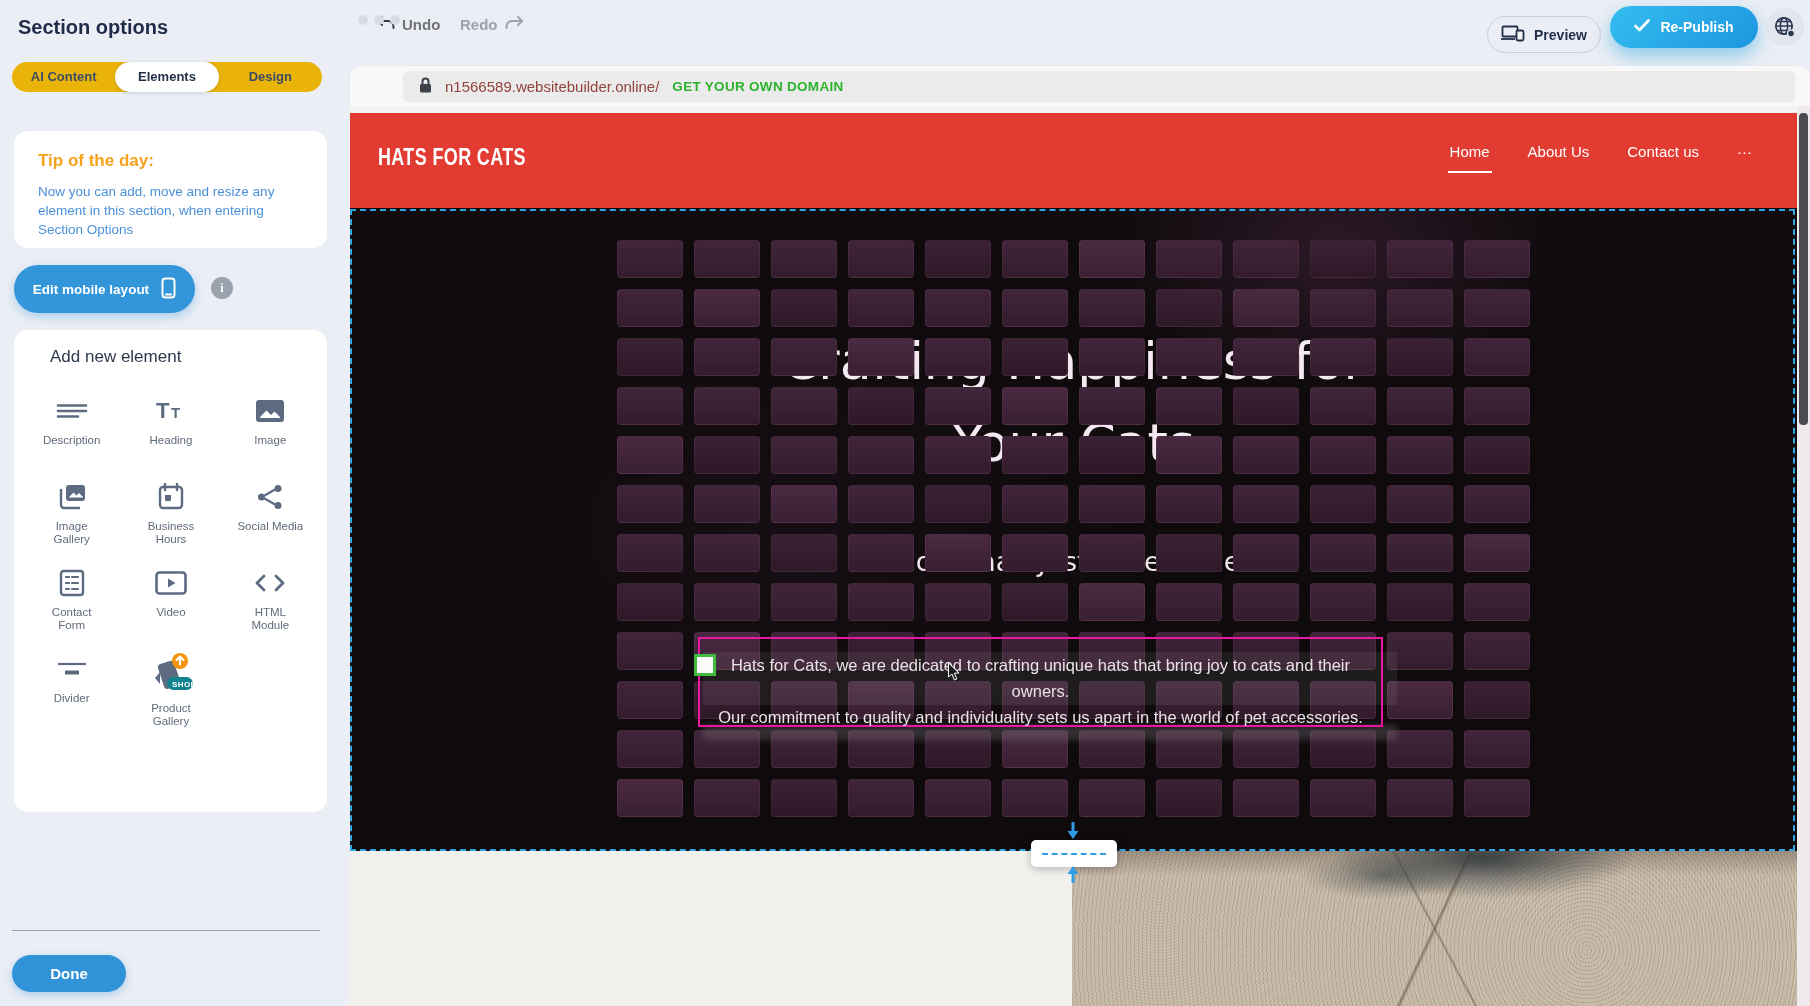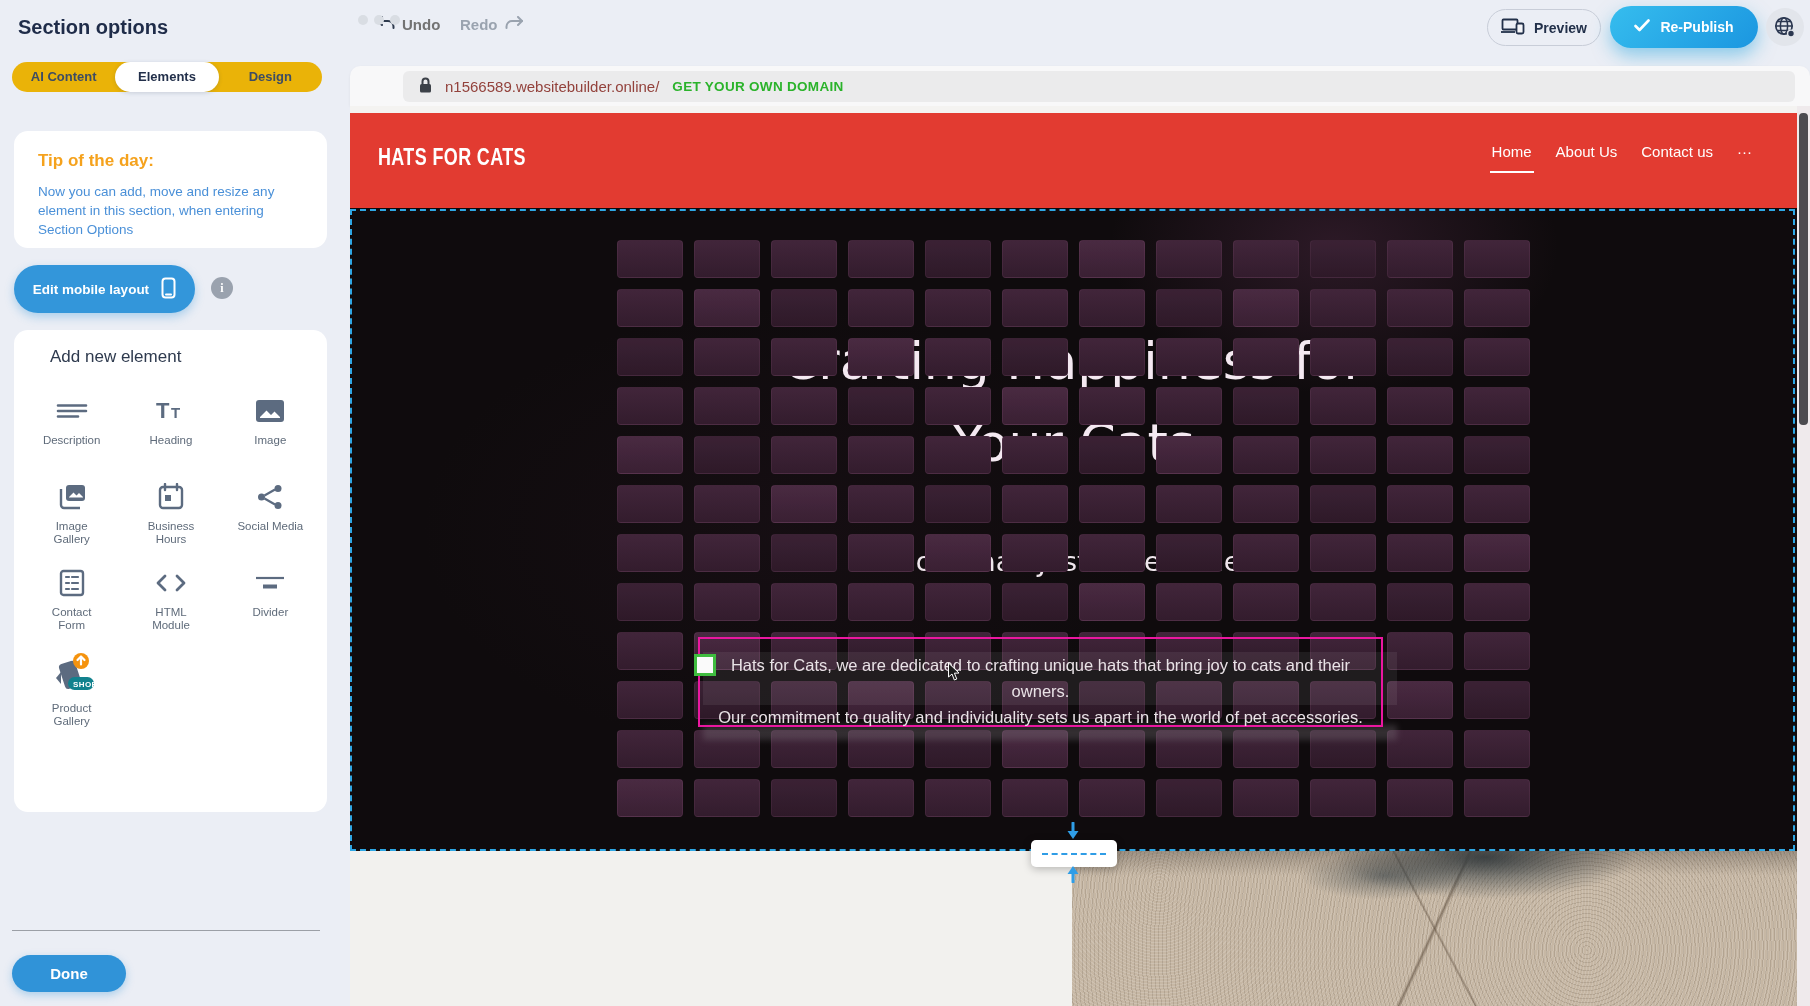--- a/index.html
+++ b/index.html
@@ -7,21 +7,21 @@
          background:#ebeef5;font-family:"Liberation Sans",sans-serif;
          -webkit-font-smoothing:antialiased;}
   .abs{position:absolute;}
 
   
   .panel-title{left:18px;top:16px;font-size:20px;font-weight:700;color:#1f2c49;}
   .undo-btn,.redo-btn{top:14px;display:flex;align-items:center;gap:7px;font-size:15px;
         font-weight:700;cursor:pointer;background:none;border:none;padding:2px 4px;}
   .undo-btn{left:372px;color:#737373;justify-content:flex-end;}
   .redo-btn{left:456px;color:#9aa3af;font-weight:600;}
-  .preview-btn{left:1487px;top:9px;width:114px;height:37px;border-radius:19px;
+  .preview-btn{left:1487px;top:16px;width:114px;height:37px;border-radius:19px;
         border:1.5px solid #c8cdd8;background:transparent;display:flex;align-items:center;
         justify-content:center;gap:9px;font-size:14px;font-weight:700;color:#22304a;cursor:pointer;}
   .republish-btn{left:1610px;top:6px;width:148px;height:42px;border-radius:21px;border:none;
         background:linear-gradient(135deg,#36bdee 0%,#1b96e0 100%);
         box-shadow:0 8px 18px rgba(46,167,224,.5);display:flex;align-items:center;justify-content:center;
         gap:10px;font-size:14px;font-weight:700;color:#fff;cursor:pointer;}
   .globe-btn{left:1766px;top:8px;width:38px;height:38px;border-radius:50%;background:#e2e5eb;
         border:none;display:flex;align-items:center;justify-content:center;cursor:pointer;}
 
   
@@ -59,21 +59,21 @@
   .url-pill{left:403px;top:71px;width:1392px;height:31px;background:#ebebec;border-radius:6px;
         display:flex;align-items:center;padding-left:16px;box-sizing:border-box;gap:13px;}
   .url-text{font-size:15px;color:#93423c;}
   .domain-link{font-size:13.5px;font-weight:700;color:#2bb32b;letter-spacing:.3px;cursor:pointer;text-decoration:none;}
 
   
   .preview{left:350px;top:106px;width:1447px;height:900px;background:#f4f3f1;overflow:hidden;}
   .site-header{position:absolute;left:0;top:7px;width:100%;height:95px;background:#e23b31;}
   .site-logo{position:absolute;left:28px;top:31px;color:#fff;font-size:23px;font-weight:700;
         letter-spacing:.5px;transform:scaleX(.78);transform-origin:left center;white-space:nowrap;cursor:pointer;}
-  .site-nav{position:absolute;right:45px;top:30px;display:flex;gap:24px;align-items:center;}
+  .site-nav{position:absolute;right:45px;top:30px;display:flex;gap:38px;align-items:center;}
   .nav-item{position:relative;color:#fff;font-size:15px;cursor:pointer;white-space:nowrap;}
   .nav-item.active::after{content:"";position:absolute;left:-2px;right:-2px;bottom:-13px;height:2.5px;background:#fff;}
   .hero{position:absolute;left:0;top:102px;width:100%;height:643px;overflow:hidden;
         background:radial-gradient(ellipse 320px 210px at 68% 6%,rgba(120,62,104,.28),transparent 70%),
                    radial-gradient(ellipse 520px 320px at 30% 50%,rgba(62,32,52,.14),transparent 70%),#0f0b0d;}
   .hero-grid{position:absolute;left:267px;top:32px;display:grid;grid-template-columns:repeat(12,66px);
         grid-auto-rows:38px;column-gap:11px;row-gap:11px;z-index:1;}
   .tile{background:linear-gradient(180deg,#41253a,#331c2d);border:1px solid rgba(140,85,125,.16);
         border-radius:4px;box-sizing:border-box;}
   .tile:nth-child(7n){filter:brightness(1.13);}
@@ -271,20 +271,29 @@
     <div class="el-cell narrow">
       <span class="el-icon">
         <svg width="26" height="28" viewBox="0 0 26 28">
             <rect x="2" y="2" width="22" height="24" rx="2.5" fill="none" stroke="#5c6b80" stroke-width="2.4"></rect>
             <path d="M7 8 h3 M13 8 h6 M7 14 h3 M13 14 h6 M7 20 h3 M13 20 h6" stroke="#5c6b80" stroke-width="2.2" stroke-linecap="round"></path>
           </svg>
       </span>
       <span class="el-label">Contact Form</span>
     </div>
 
+    <div class="el-cell">
+      <span class="el-icon">
+        <svg width="32" height="24" viewBox="0 0 32 24">
+            <rect x="1.5" y="1.5" width="29" height="21" rx="3" fill="none" stroke="#5c6b80" stroke-width="2.6"></rect>
+            <path d="M13 7.5 L20.5 12 L13 16.5 z" fill="#5c6b80"></path>
+          </svg>
+      </span>
+      <span class="el-label">Video</span>
+    </div>
 
     <div class="el-cell narrow">
       <span class="el-icon">
         <svg width="30" height="18" viewBox="0 0 30 18">
             <path d="M9 2 L2 9 L9 16 M21 2 L28 9 L21 16" fill="none" stroke="#5c6b80" stroke-width="2.8" stroke-linecap="round" stroke-linejoin="round"></path>
           </svg>
       </span>
       <span class="el-label">HTML Module</span>
     </div>
 

